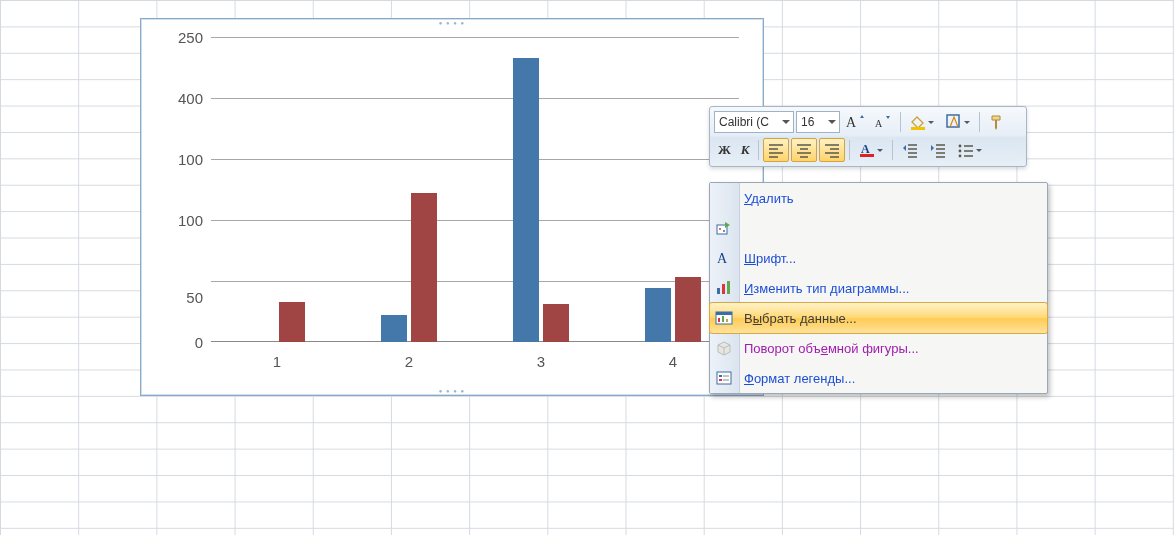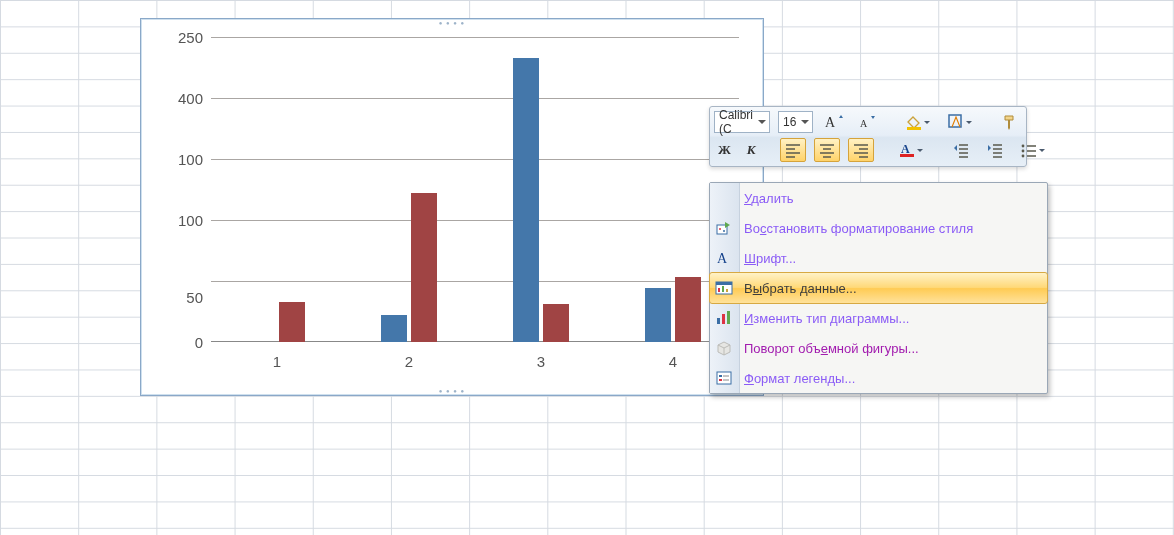--- a/index.html
+++ b/index.html
@@ -26,36 +26,36 @@
   
   .legend-sel{position:absolute;left:679px;top:179px;width:58px;height:56px}
   .legend-sel .key{position:absolute;left:6px;width:11px;height:11px}
   .legend-sel .lbl{position:absolute;left:22px;font-size:14px;color:#555}
   .sel-dot{position:absolute;width:9px;height:9px;border:1px solid #7c97b8;border-radius:50%;background:#fff}
   .sel-sq{position:absolute;width:7px;height:7px;border:1px solid #7c97b8;background:#fff}
   
   .mini-tb{position:absolute;left:709px;top:106px;width:316px;height:59px;
            background:linear-gradient(#f6f9fc,#e6eef7 48%,#dbe6f1 52%,#e7eff7);
            border:1px solid #a8b5c4;border-radius:3px;box-shadow:0 2px 4px rgba(0,0,0,.15)}
-  .mini-tb .row{position:absolute;left:4px;right:4px;height:26px;display:flex;align-items:center;gap:8px}
+  .mini-tb .row{position:absolute;left:4px;right:4px;height:26px;display:flex;align-items:center;gap:2px}
   .mini-tb .row.r1{top:2px}
   .mini-tb .row.r2{top:30px}
   .tb-btn{height:22px;display:inline-flex;align-items:center;justify-content:center;padding:0 3px;border:1px solid transparent;border-radius:2px}
   .tb-btn.sel{background:linear-gradient(#fff1c4,#ffd36a);border-color:#d5a33b}
   .tb-sep{width:1px;height:20px;background:#b7c3d1;margin:0 2px}
   .font-box{background:#fff;border:1px solid #9fb2c6;height:20px;font-size:12px;padding:0 16px 0 4px;display:flex;align-items:center;position:relative;color:#333}
   .font-box:after{content:"";position:absolute;right:3px;top:8px;border:4px solid transparent;border-top-color:#555}
   .ico{width:18px;height:18px;display:inline-block;position:relative}
   .ico svg{width:18px;height:18px;display:block}
   .dd-arrow{width:8px;height:18px;display:inline-flex;align-items:center;justify-content:center}
   .dd-arrow:after{content:"";border:3px solid transparent;border-top-color:#4b5b6e;margin-top:3px}
   
   .ctx{position:absolute;left:709px;top:182px;width:337px;background:#f6f6f4;border:1px solid #9aa7b6;border-radius:2px;box-shadow:2px 3px 5px rgba(0,0,0,.25)}
   .ctx .gutter{position:absolute;left:0;top:0;bottom:0;width:29px;background:linear-gradient(to right,#edf2f8,#dbe4ef);border-right:1px solid #c6d1de}
-  .ctx-item{position:relative;display:flex;align-items:center;height:30px;padding-left:34px;font-size:13px;color:#8b5cf6}
+  .ctx-item{position:relative;display:flex;align-items:center;height:30px;padding-left:34px;font-size:13px;color:#1d4ed8}
   .ctx-item.disabled{color:#a21caf}
   .ctx-item.hover{background:linear-gradient(#fff2c7,#ffd979 48%,#ffcb54 52%,#ffe29b);border:1px solid #d7a943;border-radius:3px;margin:-1px;color:#3d3d3d;height:30px}
   .ctx-item .ctx-ico{position:absolute;left:5px;width:18px;height:18px;display:flex;align-items:center;justify-content:center}
   .ctx-item .txt .ak{text-decoration:underline}
 </style>
 </head>
 <body>
 
 <div class="grid"></div>
 
@@ -235,52 +235,51 @@
     </div>
     <div class="ctx-item">
       <span class="ctx-ico">
         <svg viewBox="0 0 18 18">
           <rect x="2" y="6" width="10" height="9" fill="#fff" stroke="#3b6ea5"></rect>
           <path d="M10 3l5 3-5 3z" fill="#5fa84f"></path>
           <circle cx="5" cy="10" r="1" fill="#d34"></circle>
           <circle cx="9" cy="12" r="1" fill="#3b6ea5"></circle>
         </svg>
       </span>
-      <span class="txt">Во<span class="ak">с</span>становить форматирование стиля</span>
     </div>
     <div class="ctx-item">
       <span class="ctx-ico">
         <svg viewBox="0 0 18 18">
           <text x="2" y="14" font-size="14" font-family="Times New Roman" fill="#15428b">A</text>
         </svg>
       </span>
       <span class="txt"><span class="ak">Ш</span>рифт...</span>
+    </div>
+    <div class="ctx-item">
+      <span class="ctx-ico">
+        <svg viewBox="0 0 18 18">
+          <rect x="2" y="9" width="3" height="6" fill="#3b6ea5"></rect>
+          <rect x="7" y="5" width="3" height="10" fill="#d34"></rect>
+          <rect x="12" y="2" width="3" height="13" fill="#5fa84f"></rect>
+        </svg>
+      </span>
+      <span class="txt"><span class="ak">И</span>зменить тип диаграммы...</span>
     </div>
     <div class="ctx-item hover">
       <span class="ctx-ico">
         <svg viewBox="0 0 18 18">
           <rect x="1" y="3" width="16" height="12" fill="#fff" stroke="#3b6ea5"></rect>
           <rect x="1" y="3" width="16" height="3" fill="#3b6ea5"></rect>
           <rect x="3" y="9" width="2" height="4" fill="#d34"></rect>
           <rect x="7" y="7" width="2" height="6" fill="#5fa84f"></rect>
           <rect x="11" y="10" width="2" height="3" fill="#caa23b"></rect>
         </svg>
       </span>
       <span class="txt">В<span class="ak">ы</span>брать данные...</span>
     </div>
-    <div class="ctx-item">
-      <span class="ctx-ico">
-        <svg viewBox="0 0 18 18">
-          <rect x="2" y="9" width="3" height="6" fill="#3b6ea5"></rect>
-          <rect x="7" y="5" width="3" height="10" fill="#d34"></rect>
-          <rect x="12" y="2" width="3" height="13" fill="#5fa84f"></rect>
-        </svg>
-      </span>
-      <span class="txt"><span class="ak">И</span>зменить тип диаграммы...</span>
-    </div>
     <div class="ctx-item disabled">
       <span class="ctx-ico">
         <svg viewBox="0 0 18 18">
           <path d="M3 6l6-3 6 3v7l-6 3-6-3z" fill="#e6e6e3" stroke="#bcbcb8"></path>
           <path d="M3 6l6 3 6-3M9 9v7" stroke="#bcbcb8" fill="none"></path>
         </svg>
       </span>
       <span class="txt">Поворот объ<span class="ak">е</span>мной фигуры...</span>
     </div>
     <div class="ctx-item">

